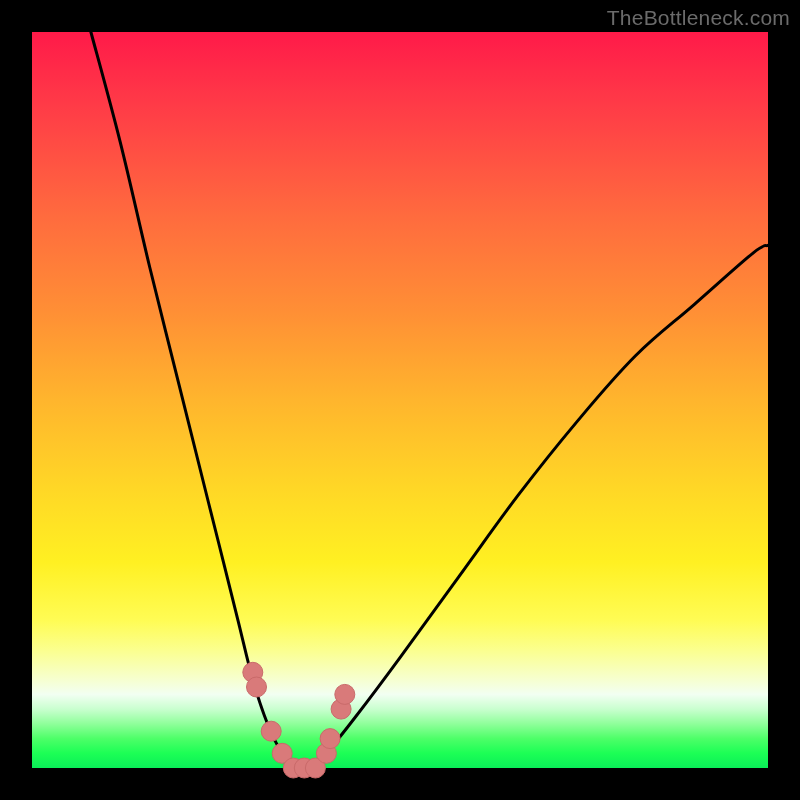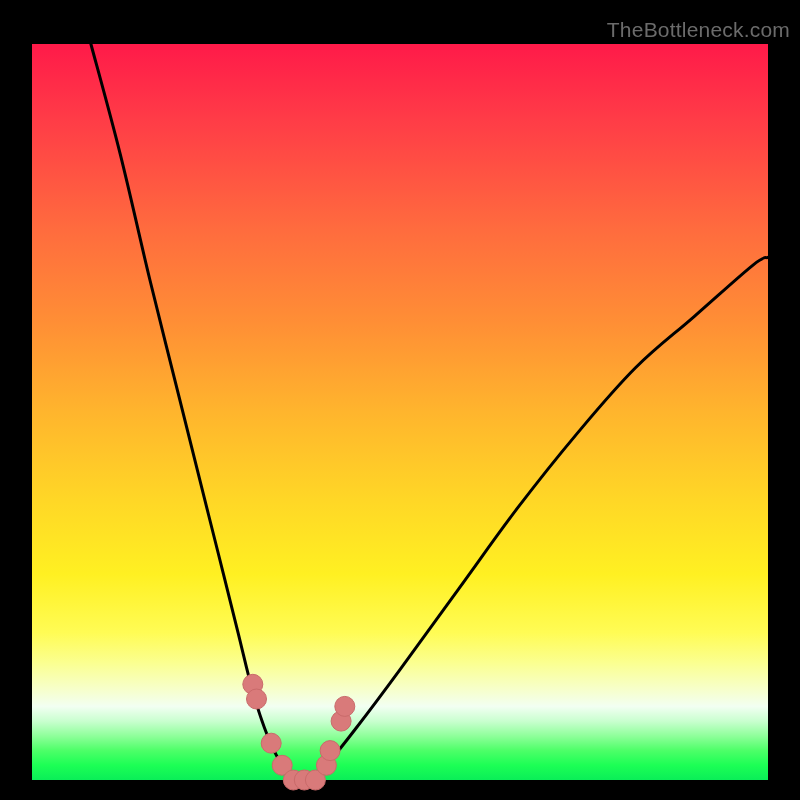--- a/index.html
+++ b/index.html
@@ -11,21 +11,20 @@
     overflow: hidden;
     font-family: Arial, Helvetica, sans-serif;
   }
   .frame {
     position: absolute;
     top: 0;
     left: 0;
     width: 800px;
     height: 668px;
     background: #000;
-    margin-top: 12px;
   }
   .plot-area {
     position: absolute;
     top: 32px;
     left: 32px;
     width: 736px;
     height: 736px;
     
     background: linear-gradient(
       to bottom,

